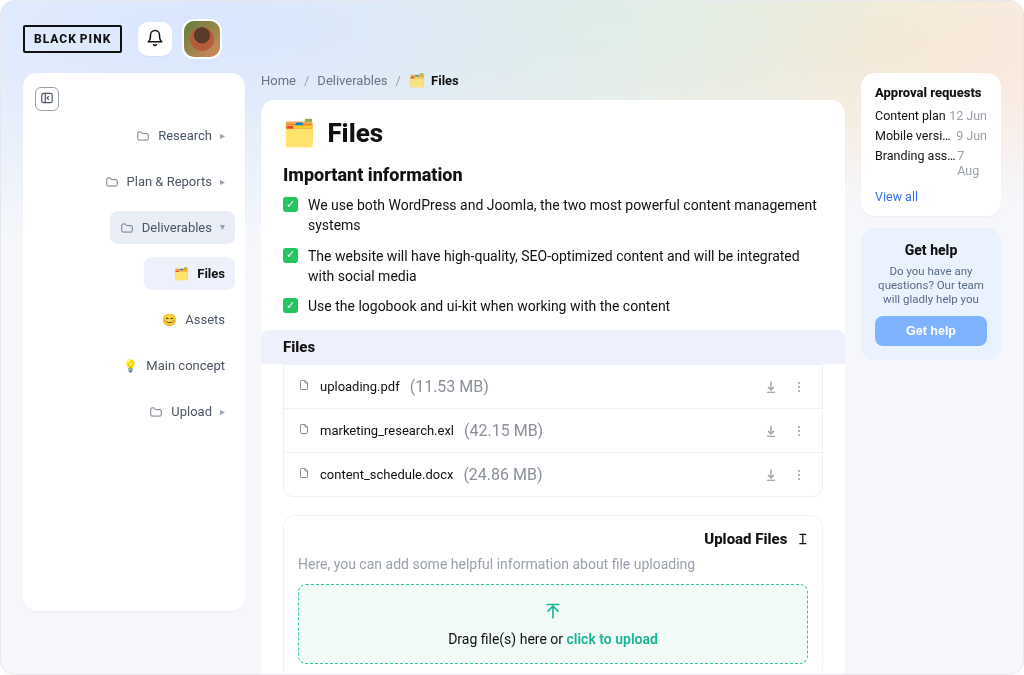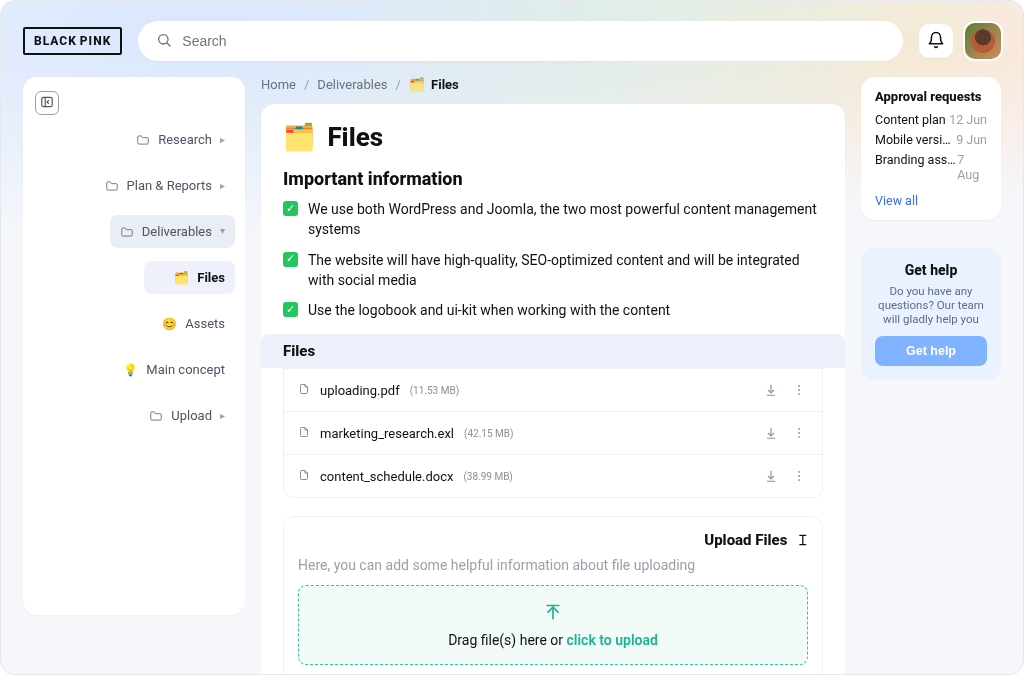--- a/index.html
+++ b/index.html
@@ -153,42 +153,42 @@
   .subhead h3 { font-size:15px; font-weight:800; }
 
   .files { border:1px solid #edf0f5; border-radius:0 0 10px 10px; overflow:hidden; margin: 0 -0px 18px -0px;}
   .file-row {
     display:flex; align-items:center; gap:10px;
     padding: 12px 14px; border-top:1px solid #eef1f6;
     color:#111; font-size:13px;
   }
   .file-row:first-child{ border-top:0;}
   .file-row .name { }
-  .file-row .size { color:#8a8f9a; font-size:10px;text-align:right;}
+  .file-row .size { color:#8a8f9a; font-size:16px;text-align:right;}
   .file-row .spacer { flex:1; }
   .mini { width:18px; height:18px; color:#8a8f9a; display:flex; align-items:center; justify-content:center;}
 
   .upload-card {
     border:1px solid #eef1f6; border-radius:12px;
     padding: 14px 14px 16px 14px;
   }
   .upload-card h3 { font-size:15px; font-weight:800; display:flex; align-items:center; gap:10px;justify-content:flex-end;}
   .cursor-i { color:#111; font-weight:700; }
   .upload-card p.hint { color:#9aa0ab; margin: 8px 0 12px 0;}
   .dropzone {
     border:1.5px dashed #33c5aa; border-radius:8px;
     background: #f2fbf8;
     height: 80px; display:flex; flex-direction:column; align-items:center; justify-content:center;
     gap:6px; color:#111;
   }
   .dropzone .link { color:#19b596; font-weight:600; }
   .up-icon { color:#19b596; }
 
   
-  .rightcol { width: 140px; display:flex; flex-direction:column; gap:28px; }
+  .rightcol { width: 140px; display:flex; flex-direction:column; gap:12px; }
   .card {
     background:#fff; border-radius:14px; padding: 12px 14px 12px 14px;
     box-shadow: 0 1px 2px rgba(0,0,0,0.04);
   }
   .card h4 { font-size: 13px; font-weight:800; margin-bottom: 8px;}
   .req { display:flex; justify-content:space-between; font-size:12.5px; margin:5px 0; color:#111;}
   .req .date { color:#9aa0ab; }
   .viewall { color:#2f6feb; font-size:12.5px; text-decoration:none; display:inline-block; margin-top:6px;}
   .help {
     background:#eaf1ff; border-radius:14px; padding: 14px; text-align:center;
@@ -208,29 +208,20 @@
 
 <div class="viewport">
 
   <div class="topbar">
     <div class="brand sel">
       <span>BLACK</span>
       <span class="sep"></span>
       <span>PINK</span>
     </div>
 
-    <div class="search">
-      <span>
-        <svg viewBox="0 0 24 24" fill="none" stroke-width="2" stroke-linecap="round">
-          <circle cx="11" cy="11" r="7"></circle>
-            <line x1="21" y1="21" x2="16.5" y2="16.5"></line>
-        </svg>
-      </span>
-      <input type="text" placeholder="Search" style="">
-    </div>
 
     <div class="toptools">
       <div class="iconbtn">
         <span>
           <svg width="18" height="18" viewBox="0 0 24 24" fill="none" stroke="#111" stroke-width="2" stroke-linecap="round" stroke-linejoin="round">
             <path d="M18 8a6 6 0 10-12 0c0 7-3 9-3 9h18s-3-2-3-9"></path>
             <path d="M13.7 21a2 2 0 01-3.4 0"></path>
           </svg>
         </span>
       </div>
@@ -394,21 +385,21 @@
             </span>
           </div>
           <div class="file-row">
             <span>
               <svg class="fileic" viewBox="0 0 24 24">
                   <path d="M14 3H7a2 2 0 00-2 2v14a2 2 0 002 2h10a2 2 0 002-2V8z"></path>
                   <polyline points="14 3 14 8 19 8"></polyline>
                 </svg>
             </span>
             <span class="name">content_schedule.docx</span>
-            <span class="size">(38.99 MB)</span>
+            <span class="size">(24.86 MB)</span>
             <span class="spacer"></span>
             <span class="mini">
               <svg width="14" height="14" viewBox="0 0 24 24" fill="none" stroke="currentColor" stroke-width="2">
                   <path d="M12 3v12"></path>
                   <polyline points="7 12 12 17 17 12"></polyline>
                   <line x1="5" y1="21" x2="19" y2="21"></line>
                 </svg>
             </span>
             <span class="mini">
               <svg width="14" height="14" viewBox="0 0 24 24" fill="currentColor">

